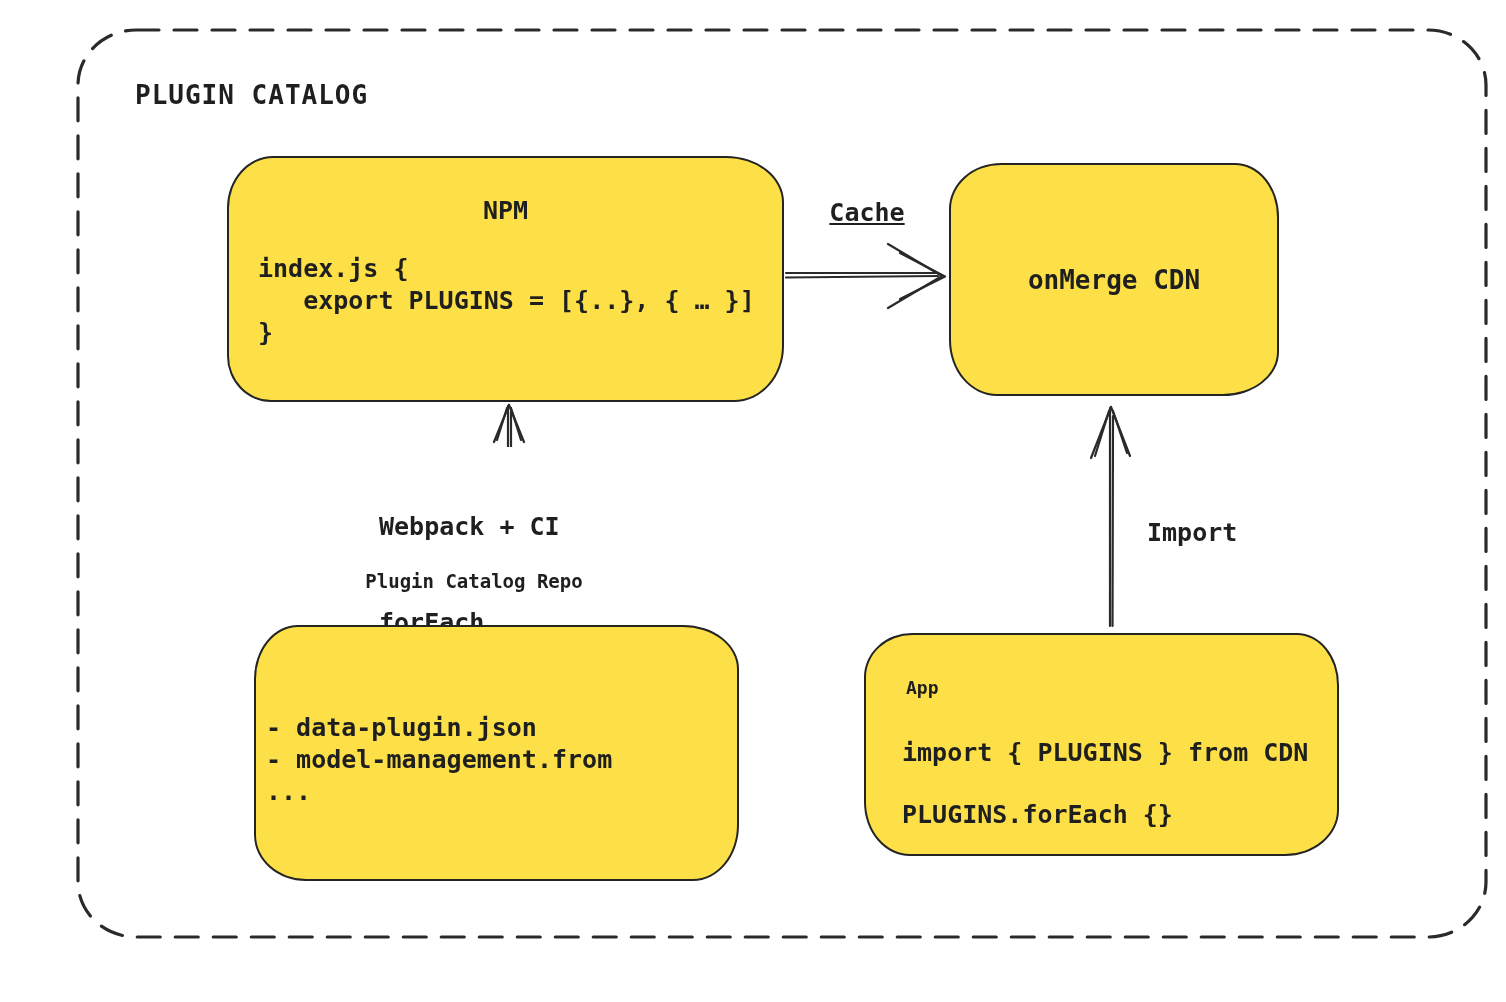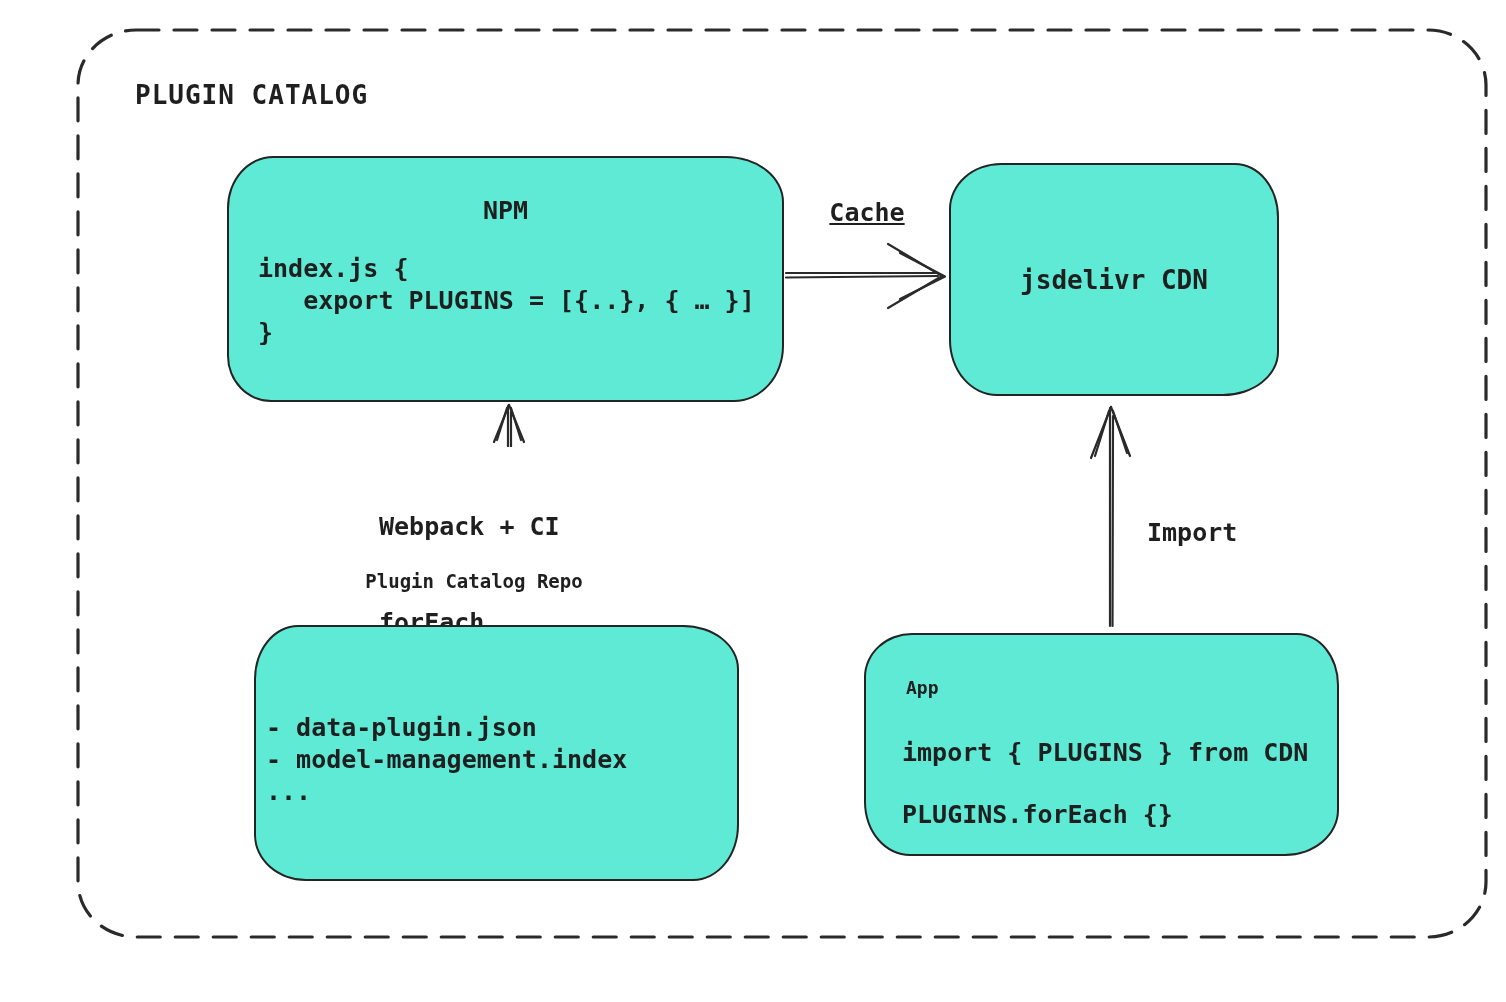--- a/index.html
+++ b/index.html
@@ -27,21 +27,21 @@
     position: absolute;
     left: 96px;
     top: 80px;
     font-size: 26px;
     font-weight: bold;
     letter-spacing: 1px;
     white-space: pre;
   }
   .node {
     position: absolute;
-    background: #5eead4;
+    background: #fde047;
     border: 2.5px solid #242424;
   }
   .node-npm {
     left: 188px; top: 156px;
     width: 557px; height: 246px;
     border-radius: 46px 58px 50px 44px / 52px 46px 56px 46px;
   }
   .node-npm .node-title {
     position: absolute;
     left: 0; right: 0;
@@ -159,35 +159,35 @@
   <div class="diagram-title">PLUGIN CATALOG</div>
 
   <div class="node node-npm">
     <div class="node-title">NPM</div>
     <div class="code-line npm-line-0">index.js {</div>
     <div class="code-line npm-line-1">   export PLUGINS = [{..}, { … }]</div>
     <div class="code-line npm-line-2">}</div>
   </div>
 
   <div class="node node-cdn">
-    <div class="node-title">jsdelivr CDN</div>
+    <div class="node-title">onMerge CDN</div>
   </div>
 
   <div class="edge-label label-cache">Cache</div>
 
   <div class="edge-label label-build">
     <div>Webpack + CI</div>
     <div>forEach</div>
   </div>
 
   <div class="edge-label label-repo-title">Plugin Catalog Repo</div>
 
   <div class="node node-repo">
     <div class="code-line repo-line-0">- data-plugin.json</div>
-    <div class="code-line repo-line-1">- model-management.index</div>
+    <div class="code-line repo-line-1">- model-management.from</div>
     <div class="code-line repo-line-2">...</div>
   </div>
 
   <div class="edge-label label-import">Import</div>
 
   <div class="node node-app">
     <div class="app-title">App</div>
     <div class="code-line app-line-0">import { PLUGINS } from CDN</div>
     <div class="code-line app-line-1">PLUGINS.forEach {}</div>
   </div>

